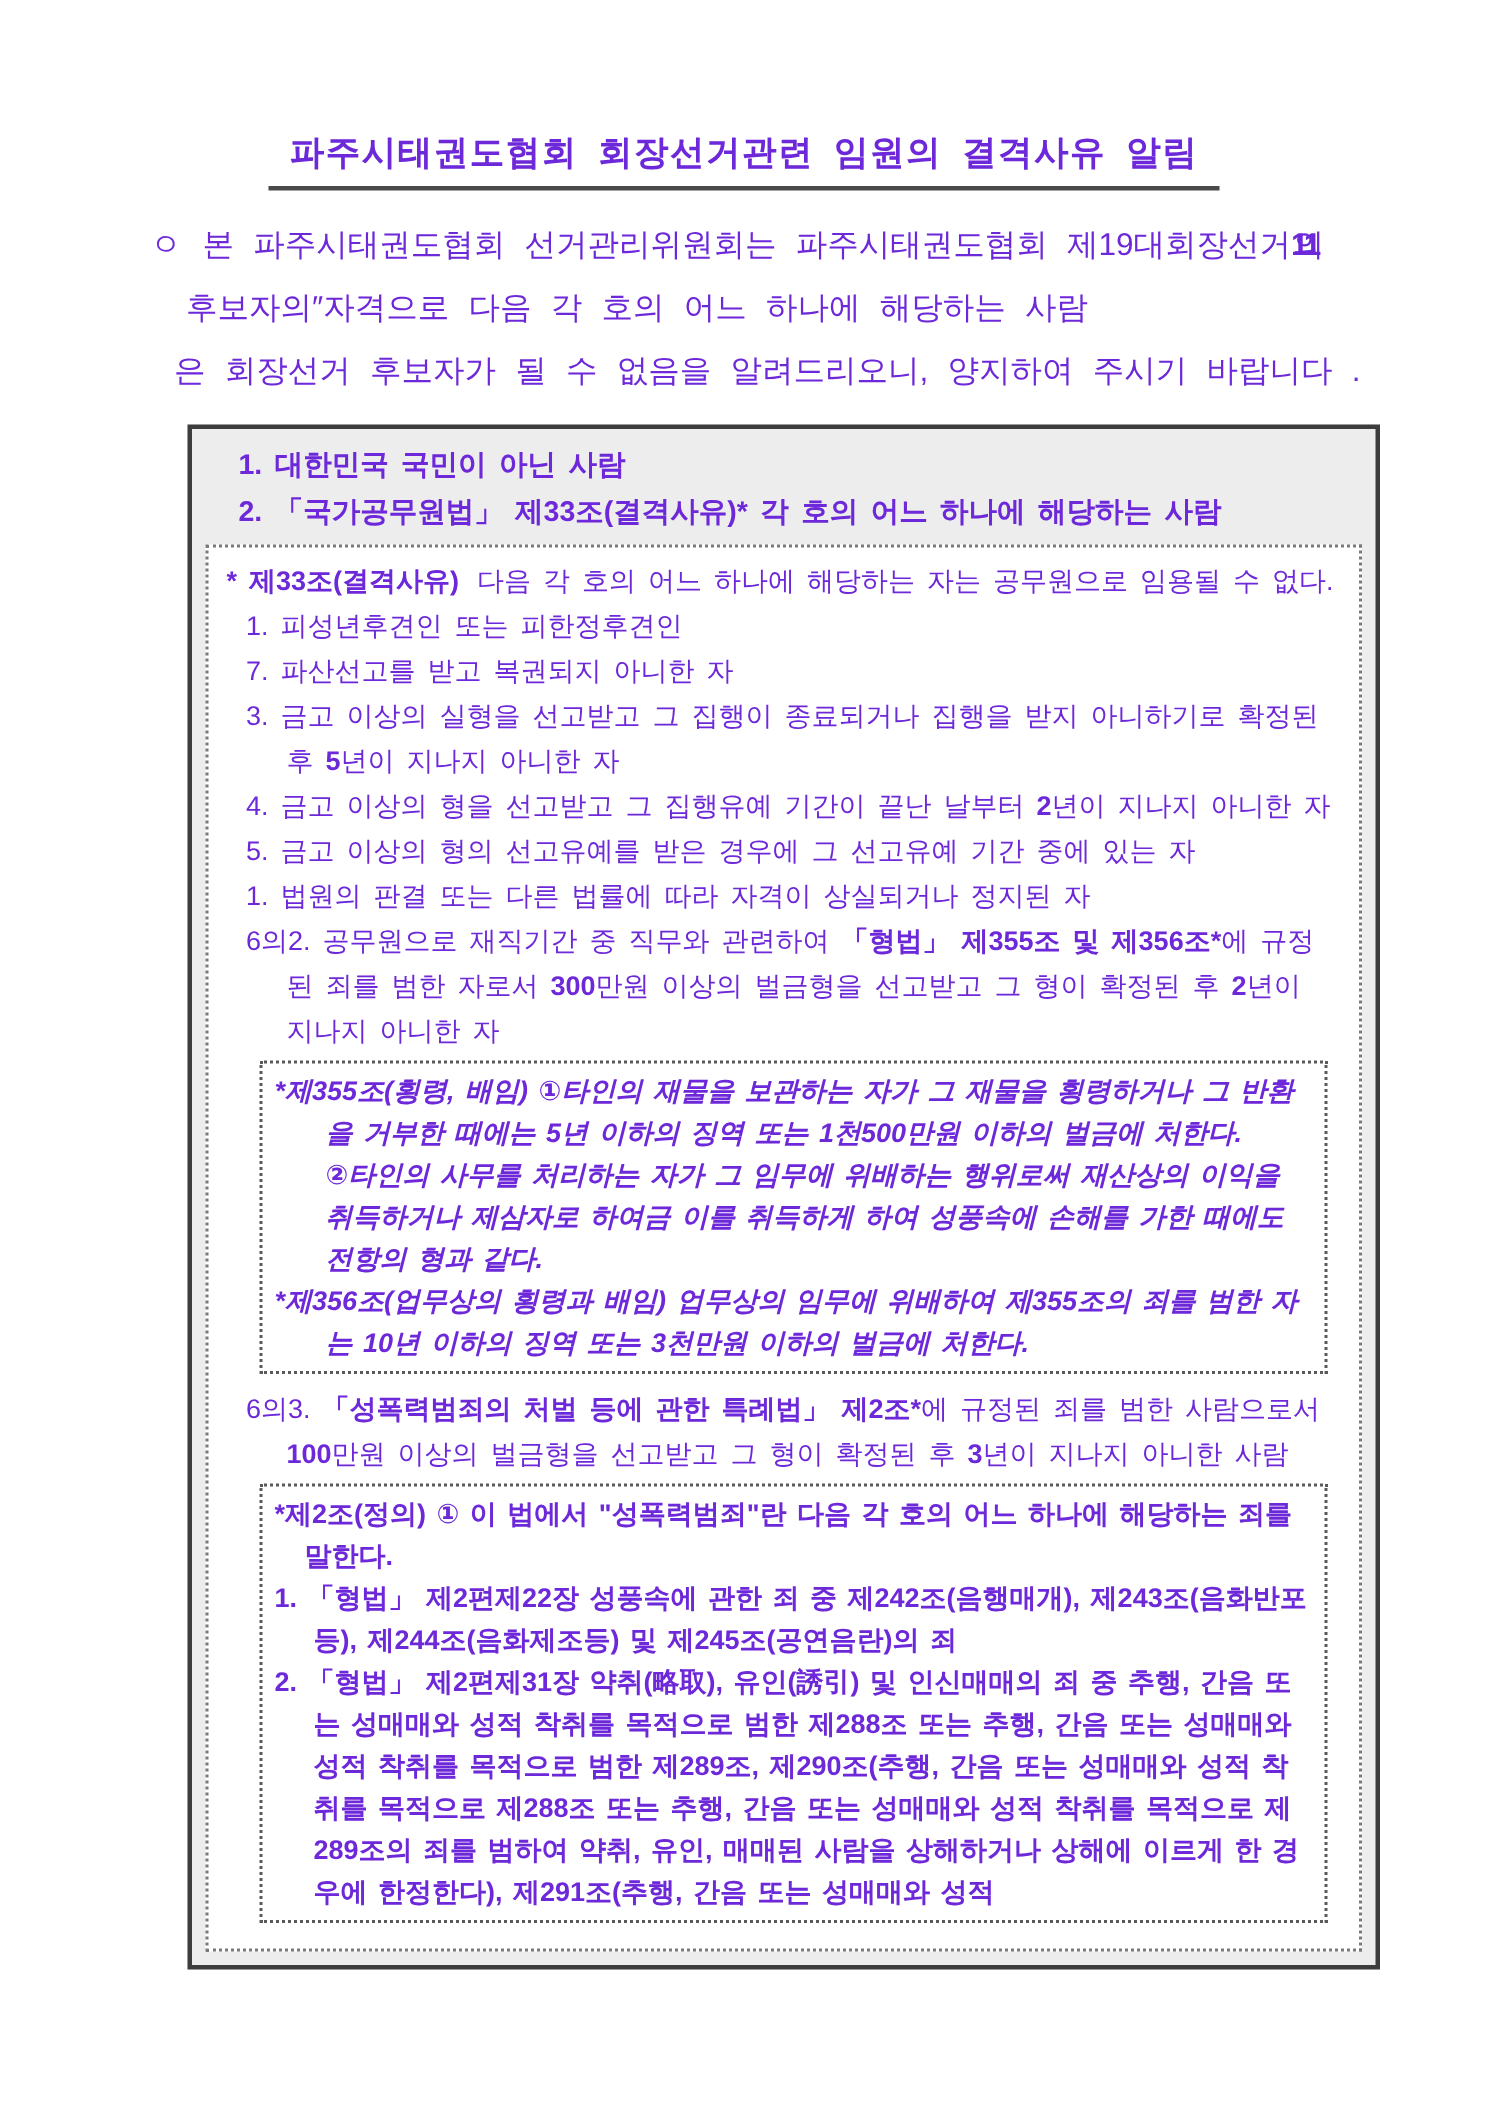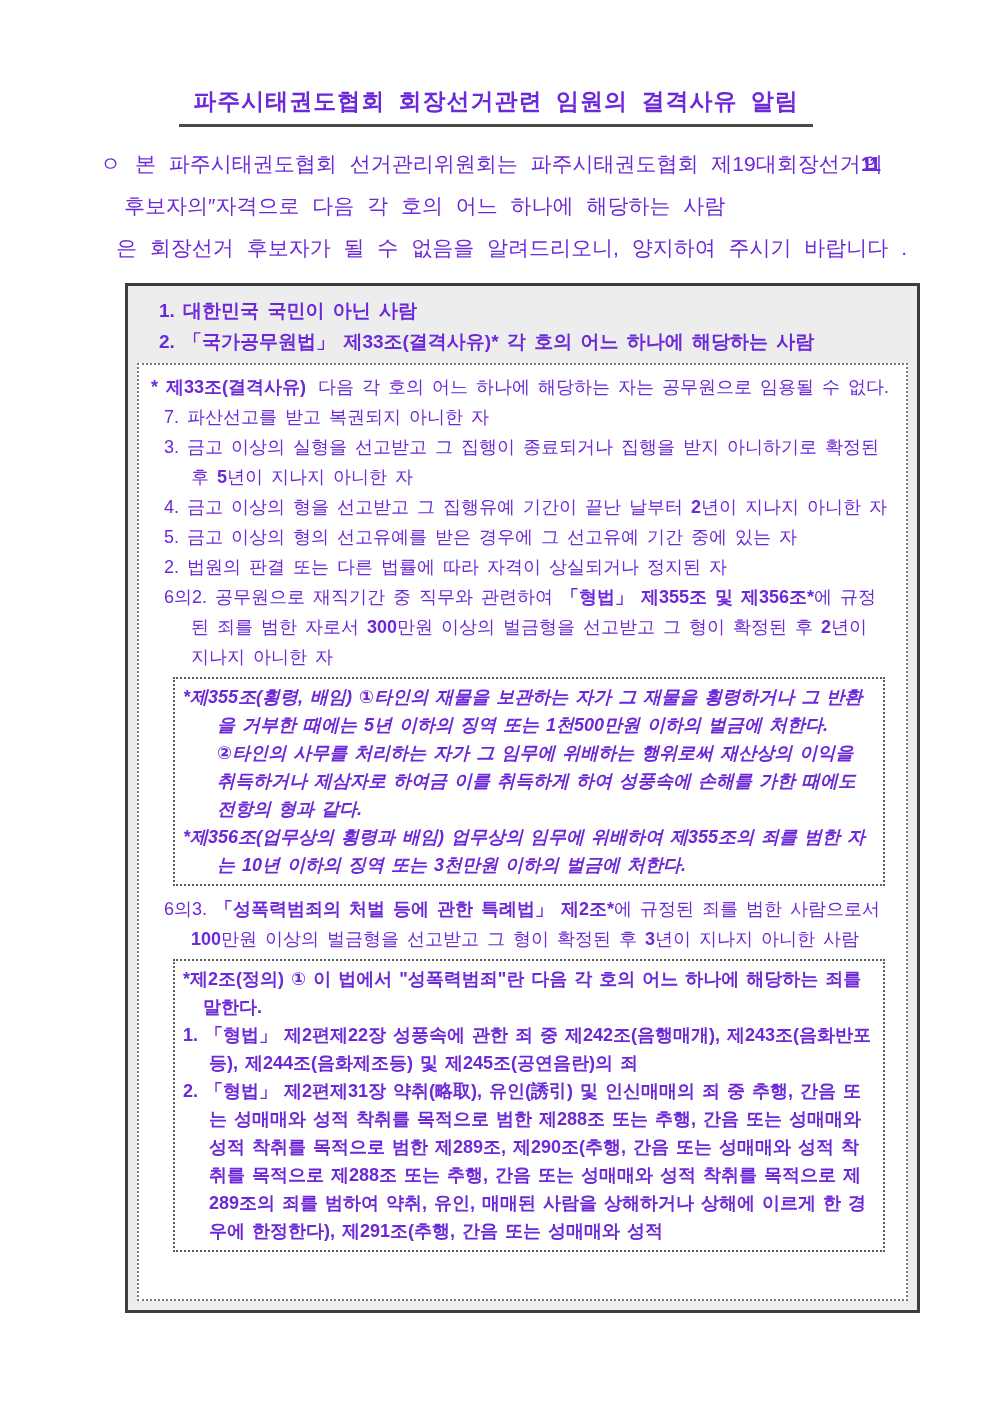--- a/index.html
+++ b/index.html
@@ -68,25 +68,26 @@
   <div class="outer-box">
 
     <div class="top-items">
       <div class="top-item">1. 대한민국 국민이 아닌 사람</div>
       <div class="top-item">2. 「국가공무원법」 제33조(결격사유)* 각 호의 어느 하나에 해당하는 사람</div>
     </div>
 
     <div class="dotted-box">
       <p class="a33-head"><b>* 제33조(결격사유)</b><span> 다음 각 호의 어느 하나에 해당하는 자는 공무원으로 임용될 수 없다.</span></p>
 
+      <p class="li"><span>1. 피성년후견인 또는 피한정후견인</span></p>
       <p class="li"><span>7. 파산선고를 받고 복권되지 아니한 자</span></p>
       <p class="li"><span>3. 금고 이상의 실형을 선고받고 그 집행이 종료되거나 집행을 받지 아니하기로 확정된 후 </span><span class="bseg">5</span><span>년이 지나지 아니한 자</span></p>
       <p class="li"><span>4. 금고 이상의 형을 선고받고 그 집행유예 기간이 끝난 날부터 </span><span class="bseg">2</span><span>년이 지나지 아니한 자</span></p>
       <p class="li"><span>5. 금고 이상의 형의 선고유예를 받은 경우에 그 선고유예 기간 중에 있는 자</span></p>
-      <p class="li"><span>2. 법원의 판결 또는 다른 법률에 따라 자격이 상실되거나 정지된 자</span></p>
+      <p class="li"><span>1. 법원의 판결 또는 다른 법률에 따라 자격이 상실되거나 정지된 자</span></p>
       <p class="li"><span>6의2. 공무원으로 재직기간 중 직무와 관련하여 </span><span class="bseg">「형법」 제355조 및 제356조*</span><span>에 규정된 죄를 범한 자로서 </span><span class="bseg">300</span><span>만원 이상의 벌금형을 선고받고 그 형이 확정된 후 </span><span class="bseg">2</span><span>년이 지나지 아니한 자</span></p>
 
       <div class="bold-box">
         <p class="hang">*제355조(횡령, 배임) ①타인의 재물을 보관하는 자가 그 재물을 횡령하거나 그 반환을 거부한 때에는 5년 이하의 징역 또는 1천500만원 이하의 벌금에 처한다.</p>
         <p class="hang" style="text-indent:0;">②타인의 사무를 처리하는 자가 그 임무에 위배하는 행위로써 재산상의 이익을 취득하거나 제삼자로 하여금 이를 취득하게 하여 성풍속에 손해를 가한 때에도 전항의 형과 같다.</p>
         <p class="hang">*제356조(업무상의 횡령과 배임) 업무상의 임무에 위배하여 제355조의 죄를 범한 자는 10년 이하의 징역 또는 3천만원 이하의 벌금에 처한다.</p>
       </div>
 
       <p class="li"><span>6의3. </span><span class="bseg">「성폭력범죄의 처벌 등에 관한 특례법」 제2조*</span><span>에 규정된 죄를 범한 사람으로서 </span><span class="bseg">100</span><span>만원 이상의 벌금형을 선고받고 그 형이 확정된 후 </span><span class="bseg">3</span><span>년이 지나지 아니한 사람</span></p>
 

